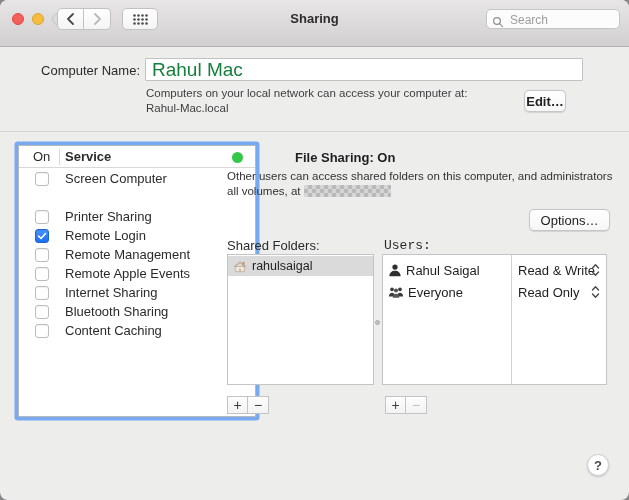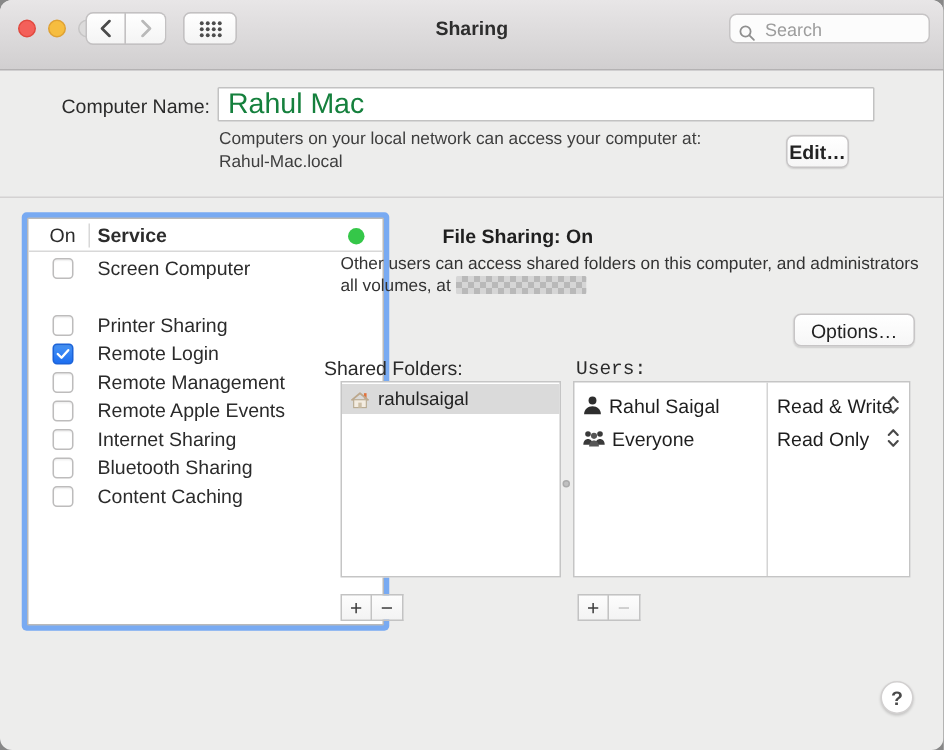--- a/index.html
+++ b/index.html
@@ -100,21 +100,21 @@
   .redacted{
     display:inline-block;width:87px;height:12px;vertical-align:-2px;margin-left:3px;
     background-image:
       linear-gradient(45deg,#b9b9b9 25%,transparent 25%,transparent 75%,#b9b9b9 75%),
       linear-gradient(45deg,#b9b9b9 25%,#d6d6d6 25%,#d6d6d6 75%,#b9b9b9 75%);
     background-size:8px 8px;background-position:0 0,4px 4px;
     border-radius:1px;
   }
   .options-btn{position:absolute;left:529px;top:209px;width:81px;height:22px;}
   .sect-label{position:absolute;top:238px;font-size:13px;color:#2b2b2b;}
-  .sf-label{left:216px;}
+  .sf-label{left:227px;}
   .us-label{left:384px;font-family:Liberation Mono, monospace;}
   .panel{
     position:absolute;top:254px;height:131px;background:#fff;
     border:1px solid #c5c5c5;
   }
   .sf-panel{left:227px;width:147px;}
   .us-panel{left:382px;width:225px;}
   .sf-row{
     position:absolute;left:0;top:1px;width:100%;height:20px;background:#dadada;
     display:flex;align-items:center;gap:5px;padding-left:5px;font-size:12.5px;color:#222;

